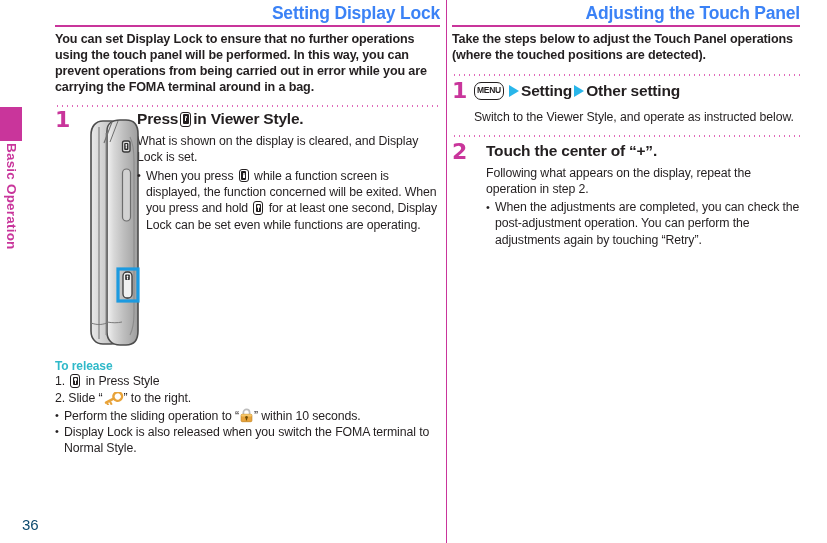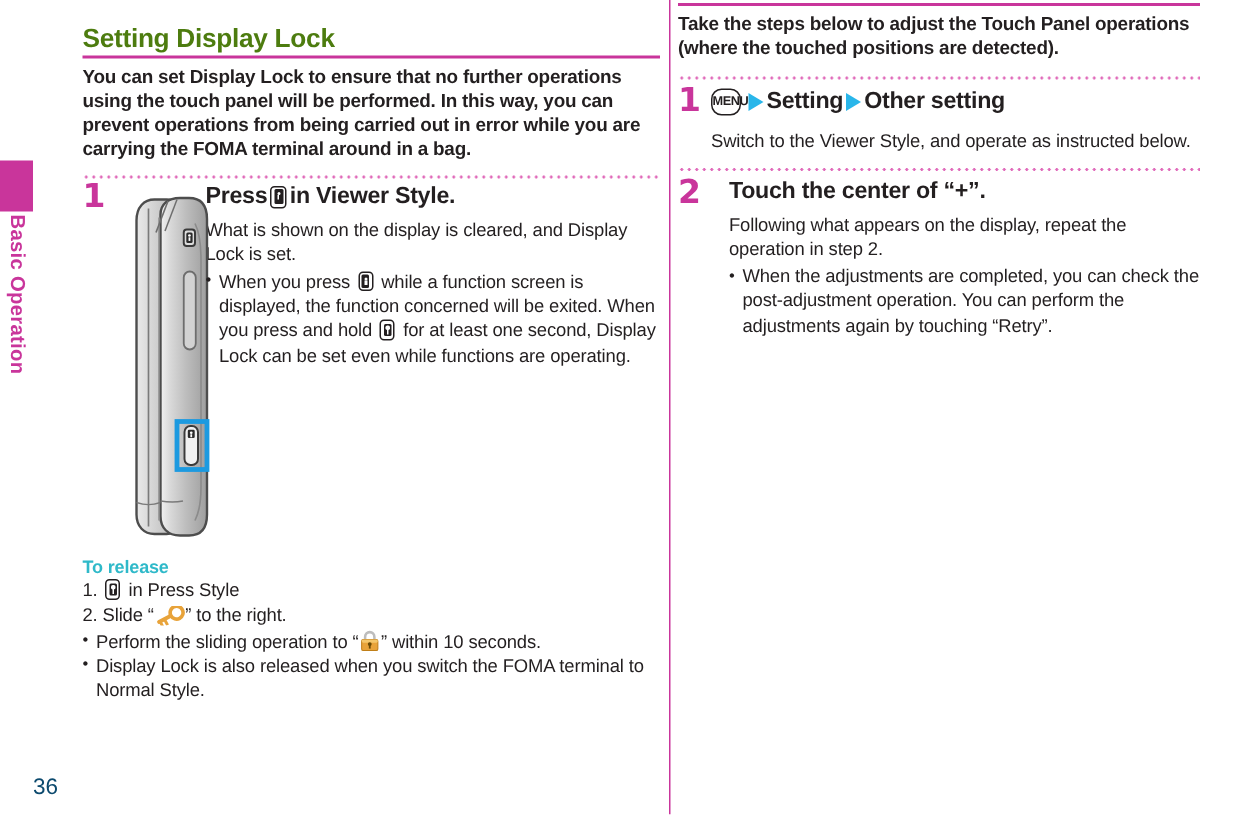--- a/index.html
+++ b/index.html
@@ -78,27 +78,28 @@
     position: absolute;
     left: 446px;
     top: 0;
     width: 1.2px;
     height: 543px;
     background: #c9359b;
   }
 
   
   .sec-title {
-    color: #4d7c0f;
+    color: #3b82f6;
     font-weight: bold;
     font-size: 17.5px;
     letter-spacing: -0.2px;
     line-height: 20px;
-    padding-top: 15px;
+    padding-top: 3px;
     white-space: nowrap;
+    text-align: right;
   }
   .sec-rule {
     height: 2.4px;
     background: #c9359b;
     margin-top: 2px;
   }
 
   .intro {
     font-weight: bold;
     font-size: 12.6px;
@@ -211,21 +212,21 @@
     width: 1.5px;
     height: 3.6px;
     margin-left: -0.75px;
     background: #ffffff;
   }
   .keybtn.small { width: 10px; height: 13.5px; vertical-align: -2.5px; }
 
   
   .menukey {
     display: inline-block;
-    width: 20px;
+    width: 30px;
     height: 18px;
     border: 1.6px solid #231f20;
     border-radius: 7px;
     box-sizing: border-box;
     text-align: center;
     line-height: 15px;
     font-size: 8.5px;
     font-weight: bold;
     letter-spacing: -0.3px;
     color: #231f20;
@@ -409,20 +410,21 @@
             </svg></span><span>” within 10 seconds.</span>
       </li>
       <li>Display Lock is also released when you switch the FOMA terminal to Normal Style.</li>
     </ul>
   </div>
 
 </div>
 
 <div id="col-right">
 
+  <div class="sec-title">Adjusting the Touch Panel</div>
   <div class="sec-rule"></div>
 
   <div class="intro">Take the steps below to adjust the Touch Panel operations (where the touched positions are detected).</div>
 
   <div class="dotline" style="margin-top:10px;"></div>
 
   <div class="step" style="margin-top:4px;">
     <div class="step-num">1</div>
     <div class="step-body" style="margin-left:22px;">
       <div class="step-head" style="line-height:22px;">

